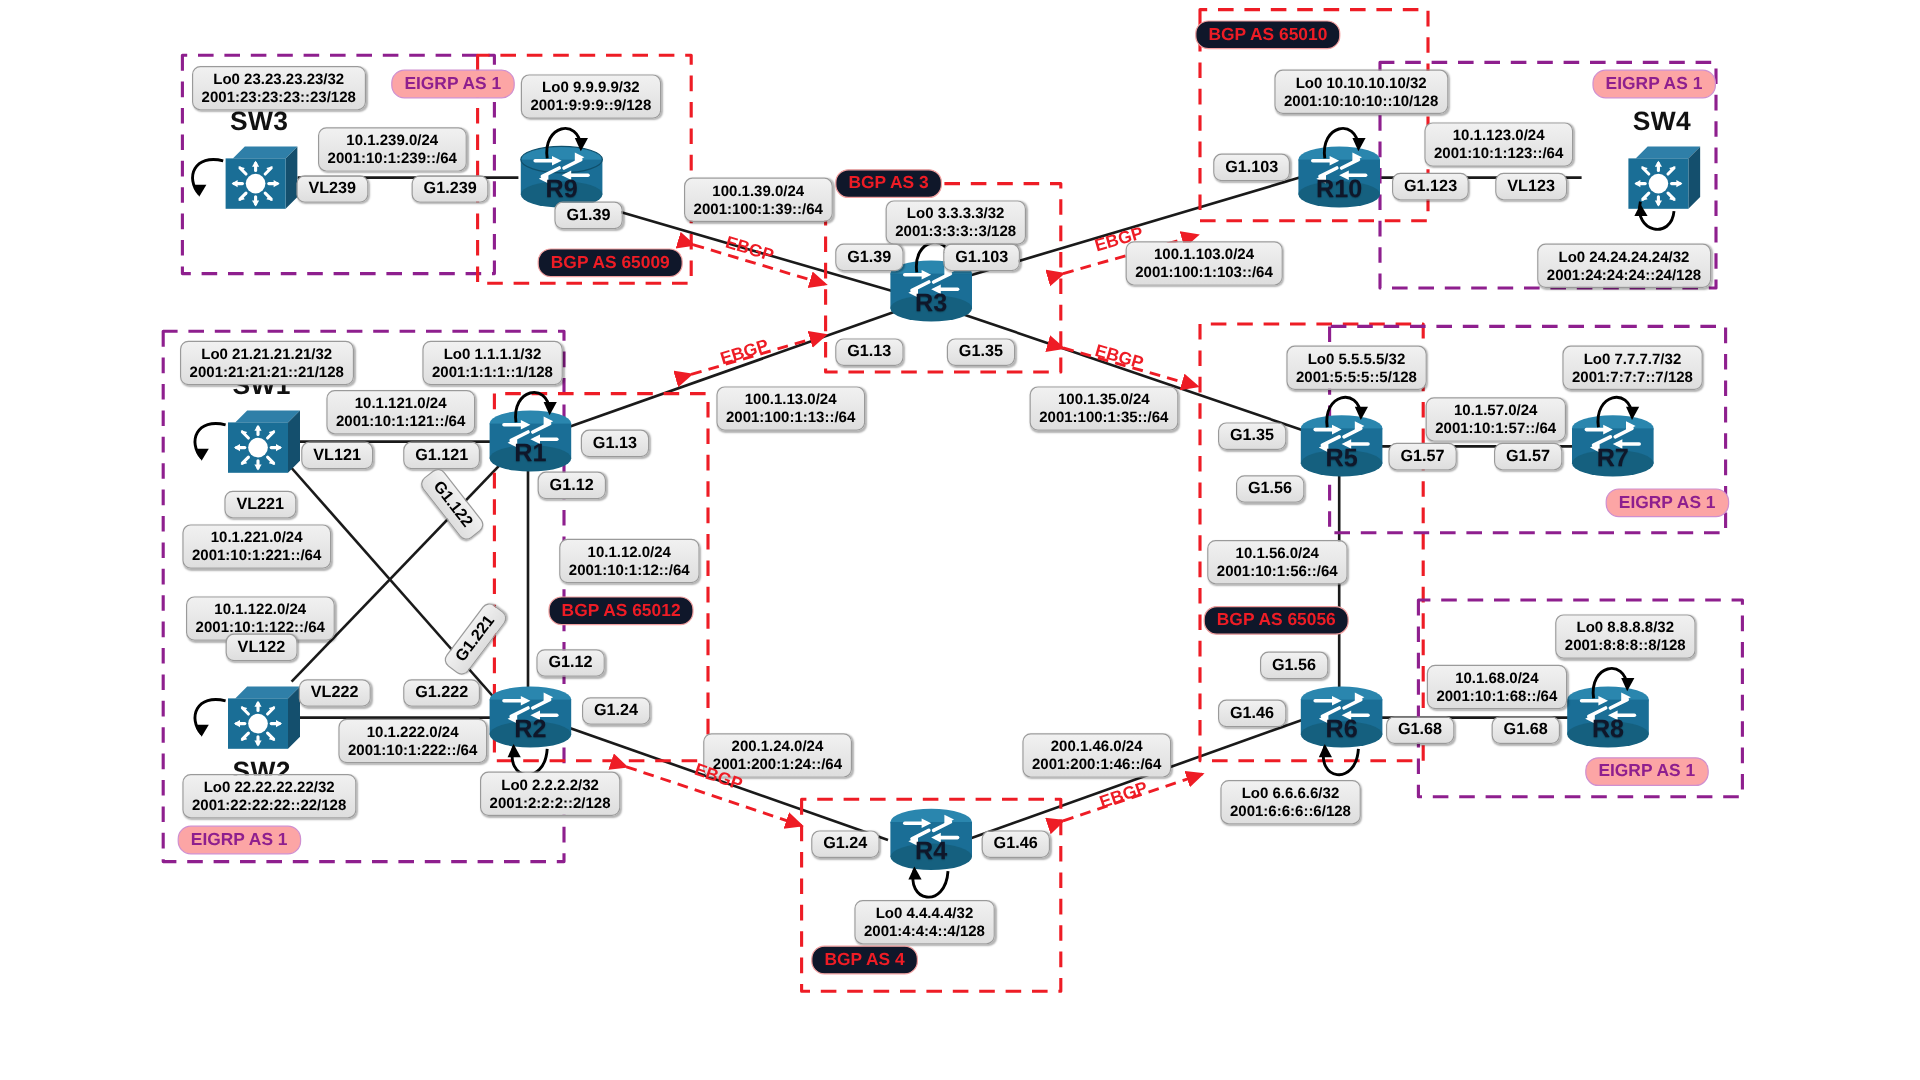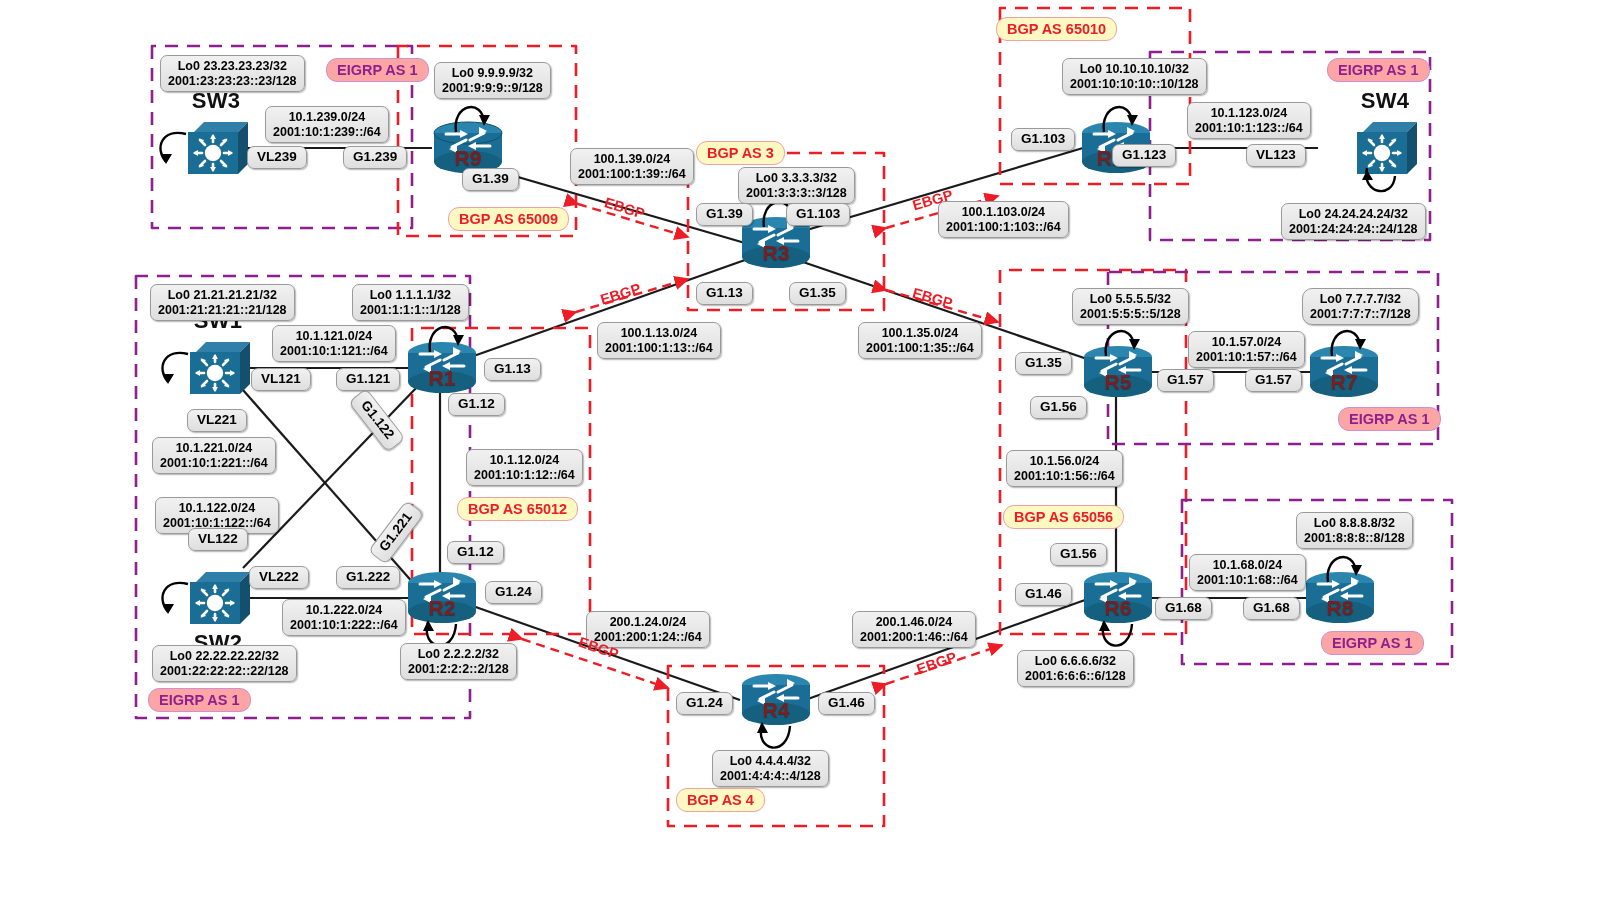--- a/index.html
+++ b/index.html
@@ -11,21 +11,21 @@
   svg#zones{z-index:2;}
   svg#ebgps{z-index:6;}
 
   .node{position:absolute;z-index:5;}
   .node .nlabel{
     position:absolute;left:50%;transform:translateX(-50%);
     font-weight:bold;color:#111;white-space:nowrap;letter-spacing:.3px;
   }
   .rtr-name{
     position:absolute;left:0;width:100%;text-align:center;
-    color:#7f1d1d;font-weight:bold;font-size:21px;
+    color:#0f172a;font-weight:bold;font-size:21px;
     text-shadow:0 1px 1px rgba(0,0,0,.35);
   }
 
   
   .pill{
     position:absolute;z-index:7;
     background:linear-gradient(#f1f1f1,#dedede);
     border:1px solid #9a9a9a;border-radius:7px;
     color:#000;font-weight:bold;font-size:12.5px;
     line-height:14.5px;text-align:center;
@@ -34,21 +34,21 @@
   }
   .pill.small{font-size:13.5px;padding:3px 9px;}
   .pill.rot{transform-origin:center center;}
 
   
   .astag{
     position:absolute;z-index:8;border-radius:11px;
     font-weight:bold;font-size:14.5px;padding:3px 10px;white-space:nowrap;
     background:#fdf5f5;
   }
-  .astag.bgp{color:#ee1c25;border:1.6px solid #f2a0a0;background:#fef9c3;}
+  .astag.bgp{color:#ee1c25;border:1.6px solid #f2a0a0;background:#0f172a;}
   .astag.eigrp{color:#8e1f8e;border:1.6px solid #cf8fd0;background:#fca5a5;}
 
   .ebgp-txt{
     position:absolute;z-index:9;color:#ee1c25;font-weight:bold;
     font-size:14.5px;white-space:nowrap;transform-origin:center center;
   }
 
   
   #logo{position:absolute;left:28px;top:750px;width:250px;height:120px;z-index:10;}
   #logo .cap{
@@ -575,21 +575,21 @@
   </div>
   <div class="pill" style="left:152px;top:645px;">
     <span>Lo0 22.22.22.22/32</span><br><span>2001:22:22:22::22/128</span>
   </div>
   <div class="pill" style="left:400px;top:643px;">
     <span>Lo0 2.2.2.2/32</span><br><span>2001:2:2:2::2/128</span>
   </div>
   <div class="pill" style="left:1072px;top:288px;">
     <span>Lo0 5.5.5.5/32</span><br><span>2001:5:5:5::5/128</span>
   </div>
-  <div class="pill" style="left:1302px;top:288px;border-radius:10px;">
+  <div class="pill" style="left:1302px;top:288px;">
     <span>Lo0 7.7.7.7/32</span><br><span>2001:7:7:7::7/128</span>
   </div>
   <div class="pill" style="left:1017px;top:650px;">
     <span>Lo0 6.6.6.6/32</span><br><span>2001:6:6:6::6/128</span>
   </div>
   <div class="pill" style="left:1296px;top:512px;">
     <span>Lo0 8.8.8.8/32</span><br><span>2001:8:8:8::8/128</span>
   </div>
   <div class="pill" style="left:712px;top:750px;">
     <span>Lo0 4.4.4.4/32</span><br><span>2001:4:4:4::4/128</span>
@@ -645,21 +645,21 @@
   </div>
 
   <div class="pill small" style="left:247px;top:146px;">VL239</div>
   <div class="pill small" style="left:343px;top:146px;">G1.239</div>
   <div class="pill small" style="left:462px;top:168px;">G1.39</div>
   <div class="pill small" style="left:696px;top:203px;">G1.39</div>
   <div class="pill small" style="left:786px;top:203px;">G1.103</div>
   <div class="pill small" style="left:696px;top:282px;">G1.13</div>
   <div class="pill small" style="left:789px;top:282px;">G1.35</div>
   <div class="pill small" style="left:1011px;top:128px;">G1.103</div>
-  <div class="pill small" style="left:1112px;top:144px;">G1.123</div>
+  <div class="pill small" style="left:1160px;top:144px;">G1.123</div>
   <div class="pill small" style="left:1246px;top:144px;">VL123</div>
   <div class="pill small" style="left:251px;top:368px;">VL121</div>
   <div class="pill small" style="left:336px;top:368px;">G1.121</div>
   <div class="pill small" style="left:484px;top:358px;">G1.13</div>
   <div class="pill small" style="left:448px;top:393px;">G1.12</div>
   <div class="pill small" style="left:187px;top:409px;">VL221</div>
   <div class="pill small rot" style="left:345px;top:409px;transform:rotate(52deg);">G1.122</div>
   <div class="pill small" style="left:188px;top:528px;">VL122</div>
   <div class="pill small rot" style="left:364px;top:521px;transform:rotate(-53deg);">G1.221</div>
   <div class="pill small" style="left:249px;top:566px;">VL222</div>

